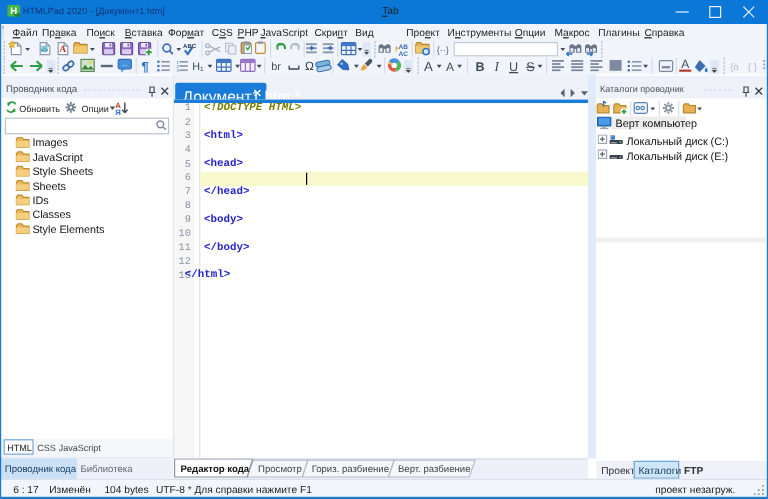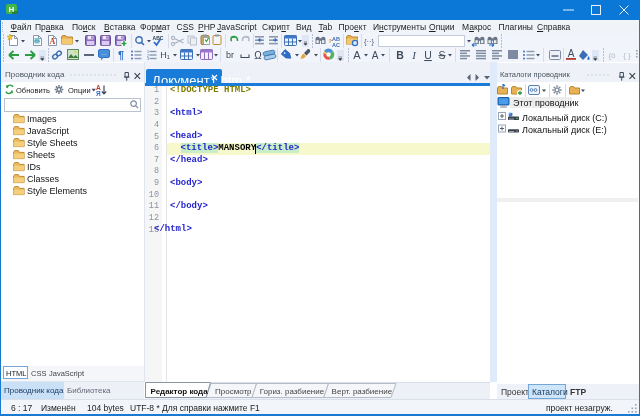--- a/index.html
+++ b/index.html
@@ -34,41 +34,42 @@
 </head>
 <body>
 <div class="win">
 
   <div class="abs title"></div>
   <svg class="abs" style="left:6px;top:4px" width="11" height="10" viewBox="0 0 11 10">
     <rect x="0" y="0" width="11" height="10" rx="2" fill="#43b649"></rect>
     <rect x="6" y="7" width="5" height="3" fill="#2e7d32"></rect>
     <text x="5.5" y="8" font-size="8" font-weight="bold" fill="#fff" text-anchor="middle" font-family="Liberation Sans">H</text>
   </svg>
+  <div class="abs apptxt">HTMLPad 2020 - [Документ1.htm]</div>
   <svg class="abs" style="left:555px;top:0" width="85" height="20" viewBox="0 0 85 20">
     <g stroke="#e8f1fb" stroke-width="1" fill="none">
       <line x1="8" y1="10" x2="19" y2="10"></line>
       <rect x="36.5" y="5.5" width="9" height="9"></rect>
       <path d="M64.5,5.5 l9,9 M73.5,5.5 l-9,9"></path>
     </g>
   </svg>
 
   <div class="abs menu"></div>
   <div class="abs" style="left:2px;top:22px;width:1px;height:10px;border-left:1px dotted #b7c1d1;"></div>
   <div class="mi" style="left:10.5px;top:22px"><u>Ф</u>айл</div>
   <div class="mi" style="left:35px;top:22px">Пр<u>а</u>вка</div>
   <div class="mi" style="left:72px;top:22px">По<u>и</u>ск</div>
   <div class="mi" style="left:104px;top:22px"><u>В</u>ставка</div>
   <div class="mi" style="left:140px;top:22px">Фор<u>м</u>ат</div>
   <div class="mi" style="left:176.5px;top:22px">C<u>S</u>S</div>
   <div class="mi" style="left:198px;top:22px"><u>P</u>HP</div>
   <div class="mi" style="left:217px;top:22px"><u>J</u>avaScript</div>
   <div class="mi" style="left:262px;top:22px">Скри<u>п</u>т</div>
   <div class="mi" style="left:296px;top:22px">Ви<u>д</u></div>
-  <div class="mi" style="left:318.5px;top:22px"><u>T</u>ab</div>
+  <div class="mi" style="left:318.5px;top:4px"><u>T</u>ab</div>
   <div class="mi" style="left:338.5px;top:22px">Про<u>е</u>кт</div>
   <div class="mi" style="left:373px;top:22px">И<u>н</u>струменты</div>
   <div class="mi" style="left:429px;top:22px"><u>О</u>пции</div>
   <div class="mi" style="left:462px;top:22px">М<u>а</u>крос</div>
   <div class="mi" style="left:498.5px;top:22px">Плагины</div>
   <div class="mi" style="left:537px;top:22px"><u>С</u>правка</div>
 
   <div class="abs tbar"></div>
   <svg class="abs" id="tbsvg" style="left:0;top:34px" width="640" height="28" viewBox="0 0 640 28">
 
@@ -427,24 +428,23 @@
   <div class="abs gut" style="left:144px;top:119.9px;width:15px;">4</div>
   <div class="abs gut" style="left:144px;top:131.5px;width:15px;">5</div>
   <div class="abs gut" style="left:144px;top:143.1px;width:15px;">6</div>
   <div class="abs gut" style="left:144px;top:154.7px;width:15px;">7</div>
   <div class="abs gut" style="left:144px;top:166.4px;width:15px;">8</div>
   <div class="abs gut" style="left:144px;top:178.0px;width:15px;">9</div>
   <div class="abs gut" style="left:144px;top:189.6px;width:15px;">10</div>
   <div class="abs gut" style="left:144px;top:201.2px;width:15px;">11</div>
   <div class="abs gut" style="left:144px;top:212.9px;width:15px;">12</div>
   <div class="abs gut" style="left:144px;top:224.5px;width:15px;">13</div>
-  <div class="abs code" style="left:170px;top:84.8px;color:#7d7d00;">&lt;!DOCTYPE HTML&gt;</div>
+  <div class="abs code" style="left:170px;top:84.8px;color:#7d7d00;font-style:italic;">&lt;!DOCTYPE HTML&gt;</div>
   <div class="abs code" style="left:170px;top:108.1px;">&lt;html&gt;</div>
   <div class="abs code" style="left:170px;top:131.3px;">&lt;head&gt;</div>
-  <div class="abs code" style="left:180.5px;top:143.0px;"><span style="background:#c7eec7;">&lt;title&gt;</span><span style="color:#000;">MANSORY</span><span style="background:#c7eec7;">&lt;/title&gt;</span></div>
   <div class="abs" style="left:255px;top:143.5px;width:1.2px;height:10.5px;background:#000;"></div>
   <div class="abs code" style="left:170px;top:154.6px;">&lt;/head&gt;</div>
   <div class="abs code" style="left:170px;top:177.9px;">&lt;body&gt;</div>
   <div class="abs code" style="left:170px;top:201.1px;">&lt;/body&gt;</div>
   <div class="abs code" style="left:154px;top:224.4px;">&lt;/html&gt;</div>
 
   <div class="abs" style="left:145px;top:382px;width:345px;height:17px;background:#edf1f7;border-top:1px solid #d7dee8;box-sizing:border-box;"></div>
   <svg class="abs" style="left:145px;top:382px" width="345" height="17" viewBox="0 0 345 17">
     <path d="M61,15.5 L66,1.5 L111.6,1.5 L107,15.5 z" fill="#f4f6fa" stroke="#b3bcc8" stroke-width="1"></path>
     <path d="M107,15.5 L111.6,1.5 L183.5,1.5 L178.8,15.5 z" fill="#f4f6fa" stroke="#b3bcc8" stroke-width="1"></path>
@@ -505,21 +505,21 @@
       </g>
     <path d="M84,5.5 h4 l-2,2.6 z" fill="#3e4a5a"></path>
   </svg>
   <div class="abs" style="left:510px;top:97px;width:62px;height:11px;background:#ededed;"></div>
   <svg class="abs" style="left:497px;top:97px" width="13" height="11" viewBox="0 0 13 11">
     <rect x="1" y="0.5" width="11" height="7.5" rx="0.5" fill="#2d7fd4" stroke="#1c5fa8"></rect>
     <rect x="2" y="1.5" width="9" height="5.5" fill="#4a9be8"></rect>
     <rect x="4.5" y="8" width="4" height="1.5" fill="#9aa4b2"></rect>
     <rect x="3" y="9.5" width="7" height="1.2" fill="#9aa4b2"></rect>
   </svg>
-  <div class="abs tree" style="left:513px;top:98px;">Этот проводник</div>
+  <div class="abs tree" style="left:513px;top:98px;">Верт компьютер</div>
   <svg class="abs" style="left:498px;top:112px" width="92" height="24" viewBox="0 0 92 24">
     <g id="plus">
         <rect x="0.5" y="0.5" width="7" height="7" fill="#fff" stroke="#9aa4b2"></rect>
         <line x1="2" y1="4" x2="6" y2="4" stroke="#57636f" stroke-width="1"></line>
         <line x1="4" y1="2" x2="4" y2="6" stroke="#57636f" stroke-width="1"></line>
       </g>
     <g transform="translate(10,0)">
         <rect x="0.8" y="0.8" width="3.6" height="3.6" fill="#3c79c8"></rect>
         <rect x="0.8" y="0.8" width="1.6" height="1.6" fill="#7fb2e8"></rect>
         <rect x="0" y="4.6" width="11" height="3.4" rx="0.8" fill="#3a4049"></rect>

